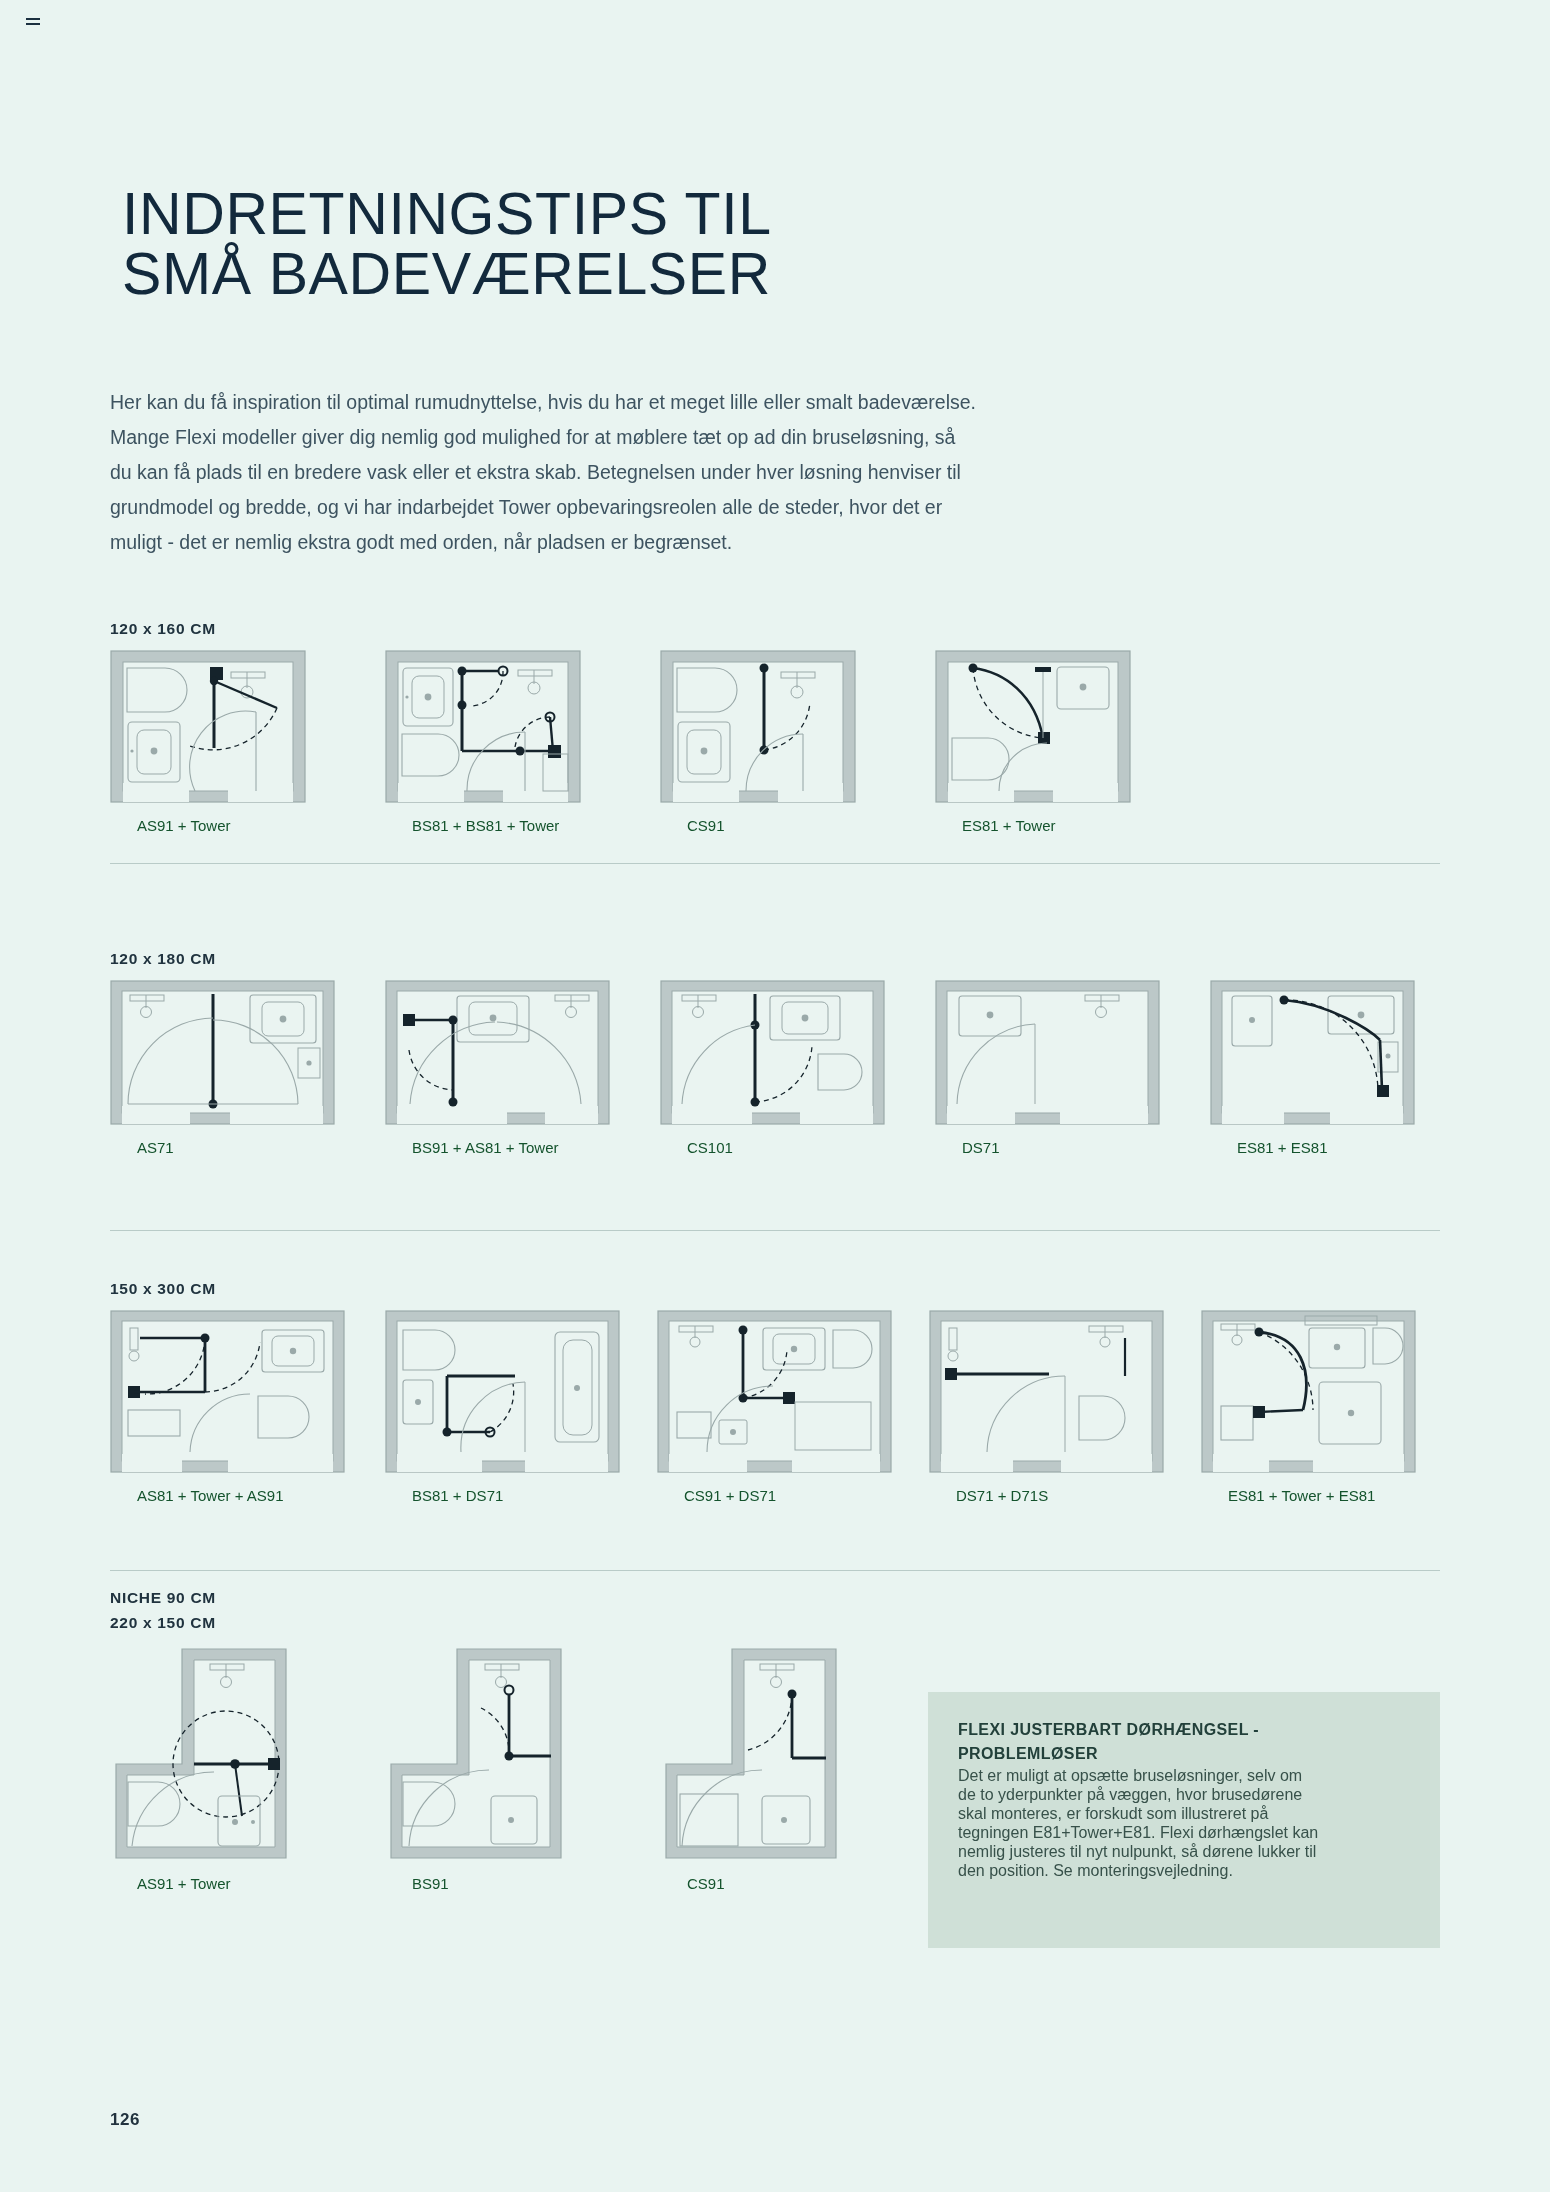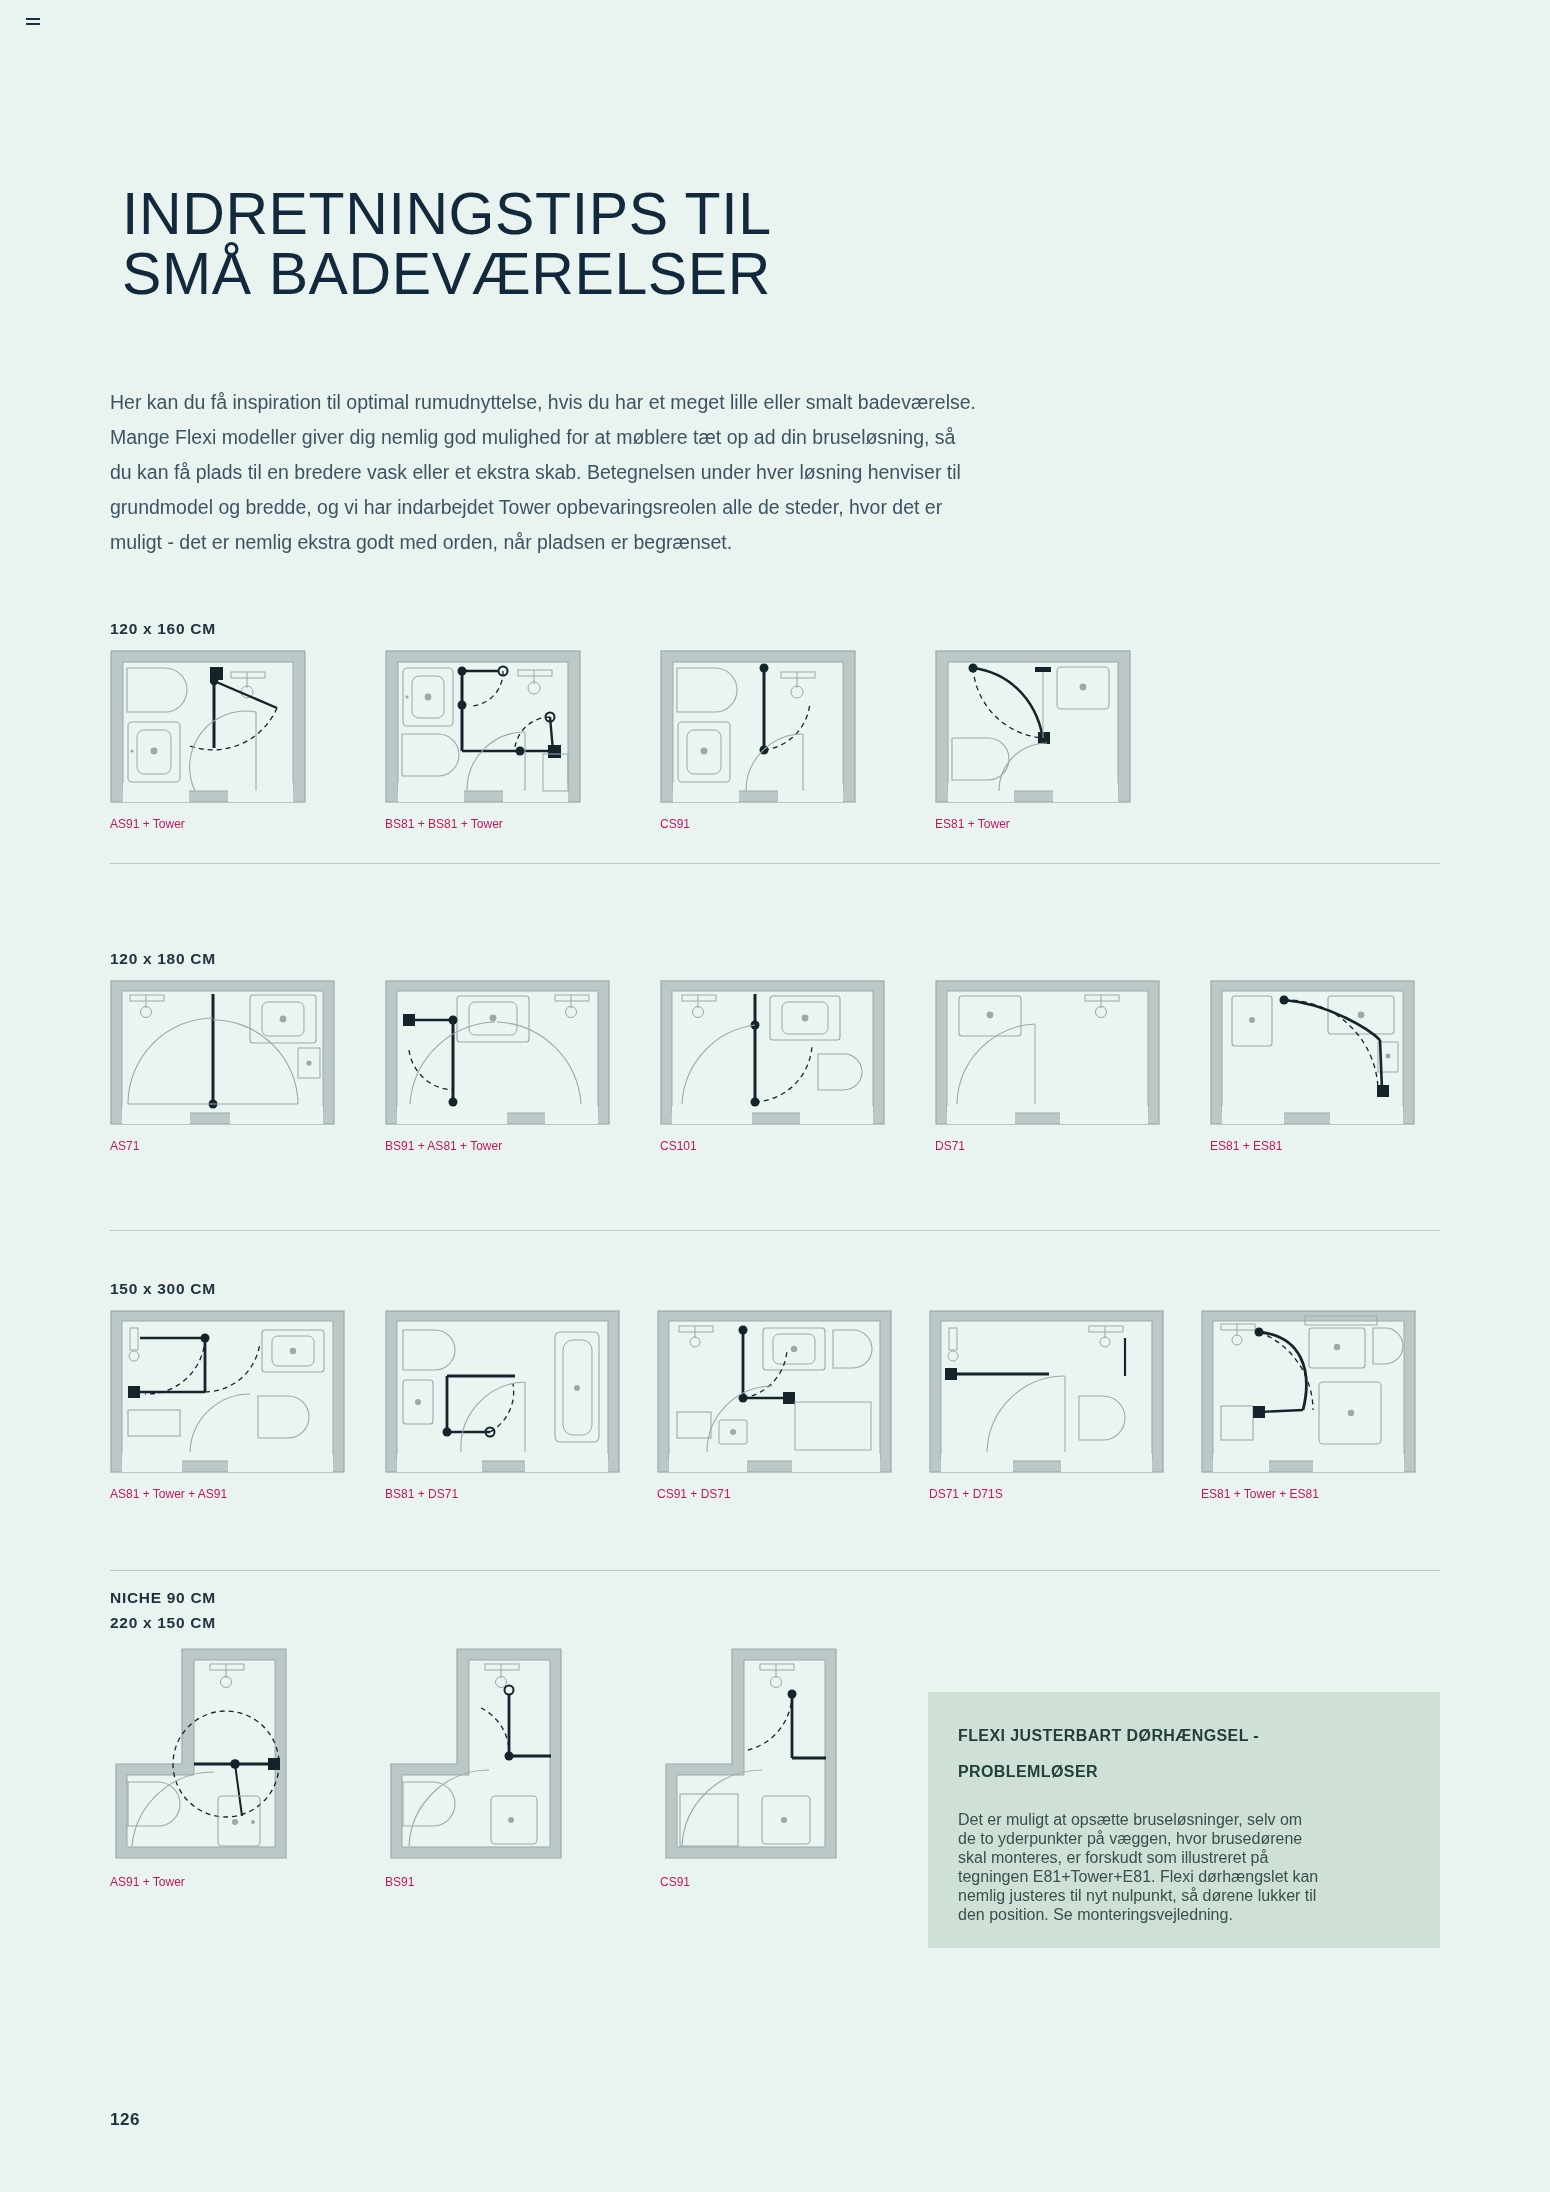--- a/index.html
+++ b/index.html
@@ -85,49 +85,50 @@
 
   .plans {
     display: flex;
     align-items: flex-end;
     gap: 0;
   }
   .plan-cell {
     position: relative;
   }
   .caption {
-    font-size: 12px;
-    color: #be185d;
+    font-size: 15px;
+    color: #14532d;
     margin-top: 14px;
     white-space: nowrap;
+    margin-left: 27px;
   }
   .divider {
     position: absolute;
     left: 0;
     width: 1330px;
     height: 1px;
     background: #b9cbc8;
   }
 
   
   .fp { display: block; }
 
   
   .infobox {
     position: absolute;
     background: #cfe0d7;
     padding: 26px 30px 30px 30px;
     box-sizing: border-box;
   }
   .infobox h3 {
-    margin: 0 0 20px 0;
+    margin: 0 0 0 0;
     font-size: 16px;
     font-weight: bold;
     letter-spacing: 0.4px;
-    line-height: 36px;
+    line-height: 24px;
     color: #22403a;
     white-space: pre-line;
   }
   .infobox p {
     margin: 0;
     font-size: 16px;
     line-height: 19px;
     color: #37514a;
     white-space: pre-line;
   }

